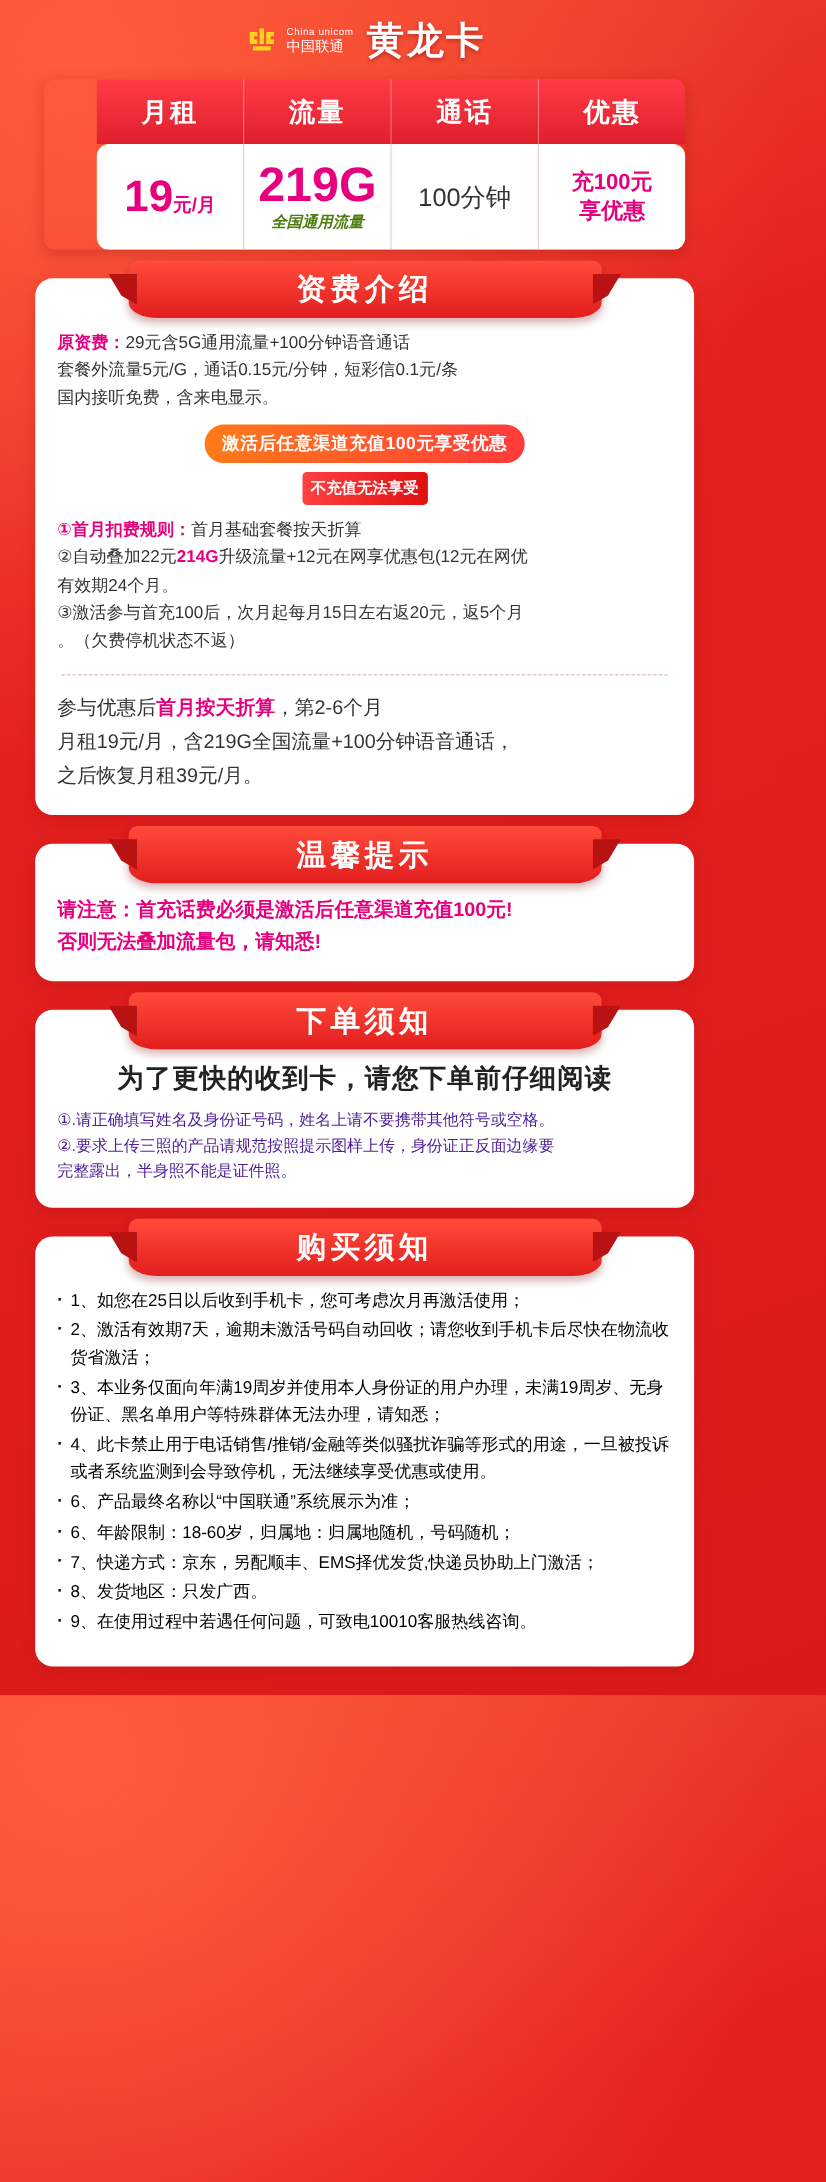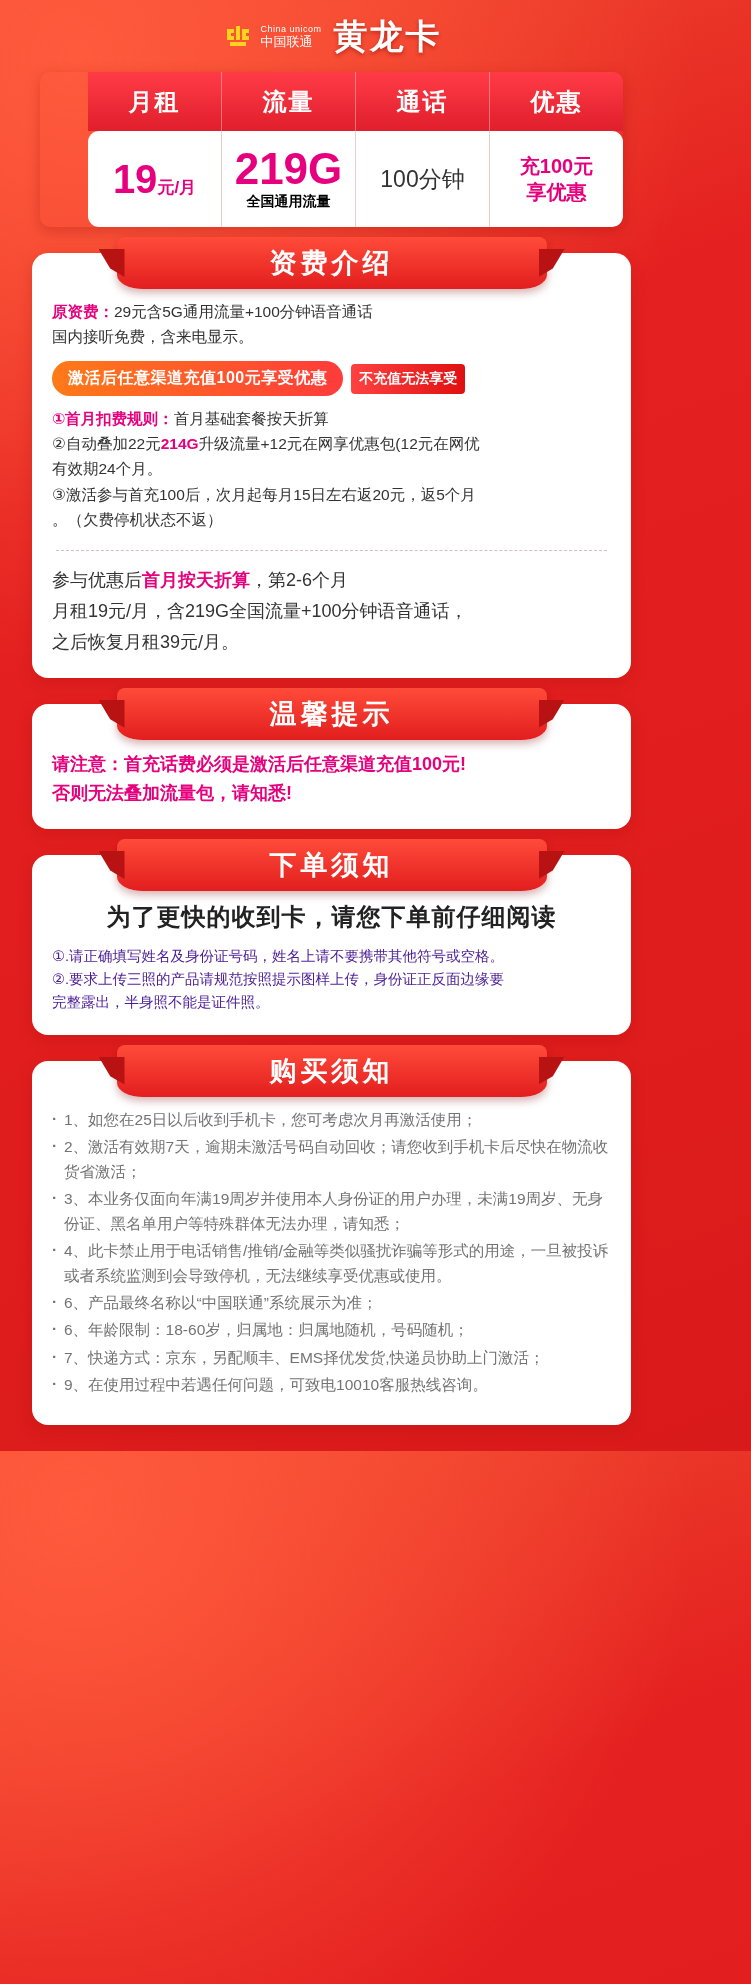--- a/index.html
+++ b/index.html
@@ -81,21 +81,21 @@
     flex-direction: column;
     align-items: center;
     justify-content: center;
     border-right: 1px solid #f0c9c9;
     padding: 6px 2px;
   }
   .plan-body > div:last-child { border-right: none; }
   .cell-price { color: #e6007e; font-weight: bold; font-size: 40px; line-height: 1; }
   .cell-price .unit { font-size: 17px; font-weight: bold; }
   .cell-data { color: #e6007e; font-weight: bold; font-size: 44px; line-height: 1; }
-  .cell-data-sub { color: #000000; font-size: 14px; font-weight: bold; margin-top: 2px; }
+  .cell-data-sub { color: #4d7c0f; font-size: 14px; font-weight: bold; margin-top: 2px; font-style: italic; }
   .cell-call { color: #333; font-size: 23px; }
   .cell-promo { color: #e6007e; font-size: 20px; font-weight: bold; line-height: 1.3; text-align: center;}
 
   
   .panel {
     position: relative;
     margin: 26px 32px 0 32px;
     background: #fff;
     border-radius: 16px;
     padding: 46px 20px 20px 20px;
@@ -127,21 +127,21 @@
     background: #b81212;
     z-index: -1;
   }
   .ribbon::before { left: -18px; clip-path: polygon(0 0,100% 0,100% 100%,45% 70%); }
   .ribbon::after  { right: -18px; clip-path: polygon(0 0,100% 0,55% 70%,0 100%); }
 
   .p-text { font-size: 15.5px; color: #333; line-height: 1.62; }
   .p-text .em-red { color: #e6007e; font-weight: bold; }
   .row-line { display: block; }
 
-  .tagline-wrap { display: flex; align-items: center; gap: 8px; margin: 12px 0 10px; }
+  .tagline-wrap { display: flex; align-items: center; gap: 8px; margin: 12px 0 10px; flex-direction: column; }
   .tag-pill {
     background: linear-gradient(90deg,#ff7a18 0%, #ff3b3b 100%);
     color: #fff;
     font-size: 16px;
     font-weight: bold;
     border-radius: 18px;
     padding: 7px 16px;
     letter-spacing: .5px;
   }
   .tag-pill2 {
@@ -164,21 +164,21 @@
     font-size: 24px;
     font-weight: bold;
     color: #222;
     letter-spacing: 1px;
     margin-bottom: 12px;
   }
   .order-item { font-size: 14.5px; color: #4c1d95; line-height: 1.6; }
 
   .buy-list { list-style: none; }
   .buy-list li {
-    color: #737373;
+    color: #000000;
     font-size: 15.5px;
     line-height: 1.62;
     margin-bottom: 2px;
     padding-left: 12px;
     position: relative;
   }
   .buy-list li::before {
     content: "·";
     position: absolute;
     left: 0; top: -1px;
@@ -235,20 +235,21 @@
       </div>
     </div>
   </div>
 
   <div class="panel">
     <div class="ribbon">资费介绍</div>
     <div class="p-text">
       <span class="row-line">
         <span class="em-red">原资费：</span><span>29元含5G通用流量+100分钟语音通话</span>
       </span>
+      <span class="row-line">套餐外流量5元/G，通话0.15元/分钟，短彩信0.1元/条</span>
       <span class="row-line">国内接听免费，含来电显示。</span>
     </div>
 
     <div class="tagline-wrap">
       <span class="tag-pill">激活后任意渠道充值100元享受优惠</span>
       <span class="tag-pill2">不充值无法享受</span>
     </div>
 
     <div class="p-text">
       <span class="row-line">
@@ -296,17 +297,18 @@
   <div class="panel buy-panel">
     <div class="ribbon">购买须知</div>
     <ul class="buy-list">
       <li>1、如您在25日以后收到手机卡，您可考虑次月再激活使用；</li>
       <li>2、激活有效期7天，逾期未激活号码自动回收；请您收到手机卡后尽快在物流收货省激活；</li>
       <li>3、本业务仅面向年满19周岁并使用本人身份证的用户办理，未满19周岁、无身份证、黑名单用户等特殊群体无法办理，请知悉；</li>
       <li>4、此卡禁止用于电话销售/推销/金融等类似骚扰诈骗等形式的用途，一旦被投诉或者系统监测到会导致停机，无法继续享受优惠或使用。</li>
       <li>6、产品最终名称以“中国联通”系统展示为准；</li>
       <li>6、年龄限制：18-60岁，归属地：归属地随机，号码随机；</li>
       <li>7、快递方式：京东，另配顺丰、EMS择优发货,快递员协助上门激活；</li>
+      <li>8、发货地区：只发广西。</li>
       <li>9、在使用过程中若遇任何问题，可致电10010客服热线咨询。</li>
     </ul>
   </div>
 
 </div>
 
 </body></html>

